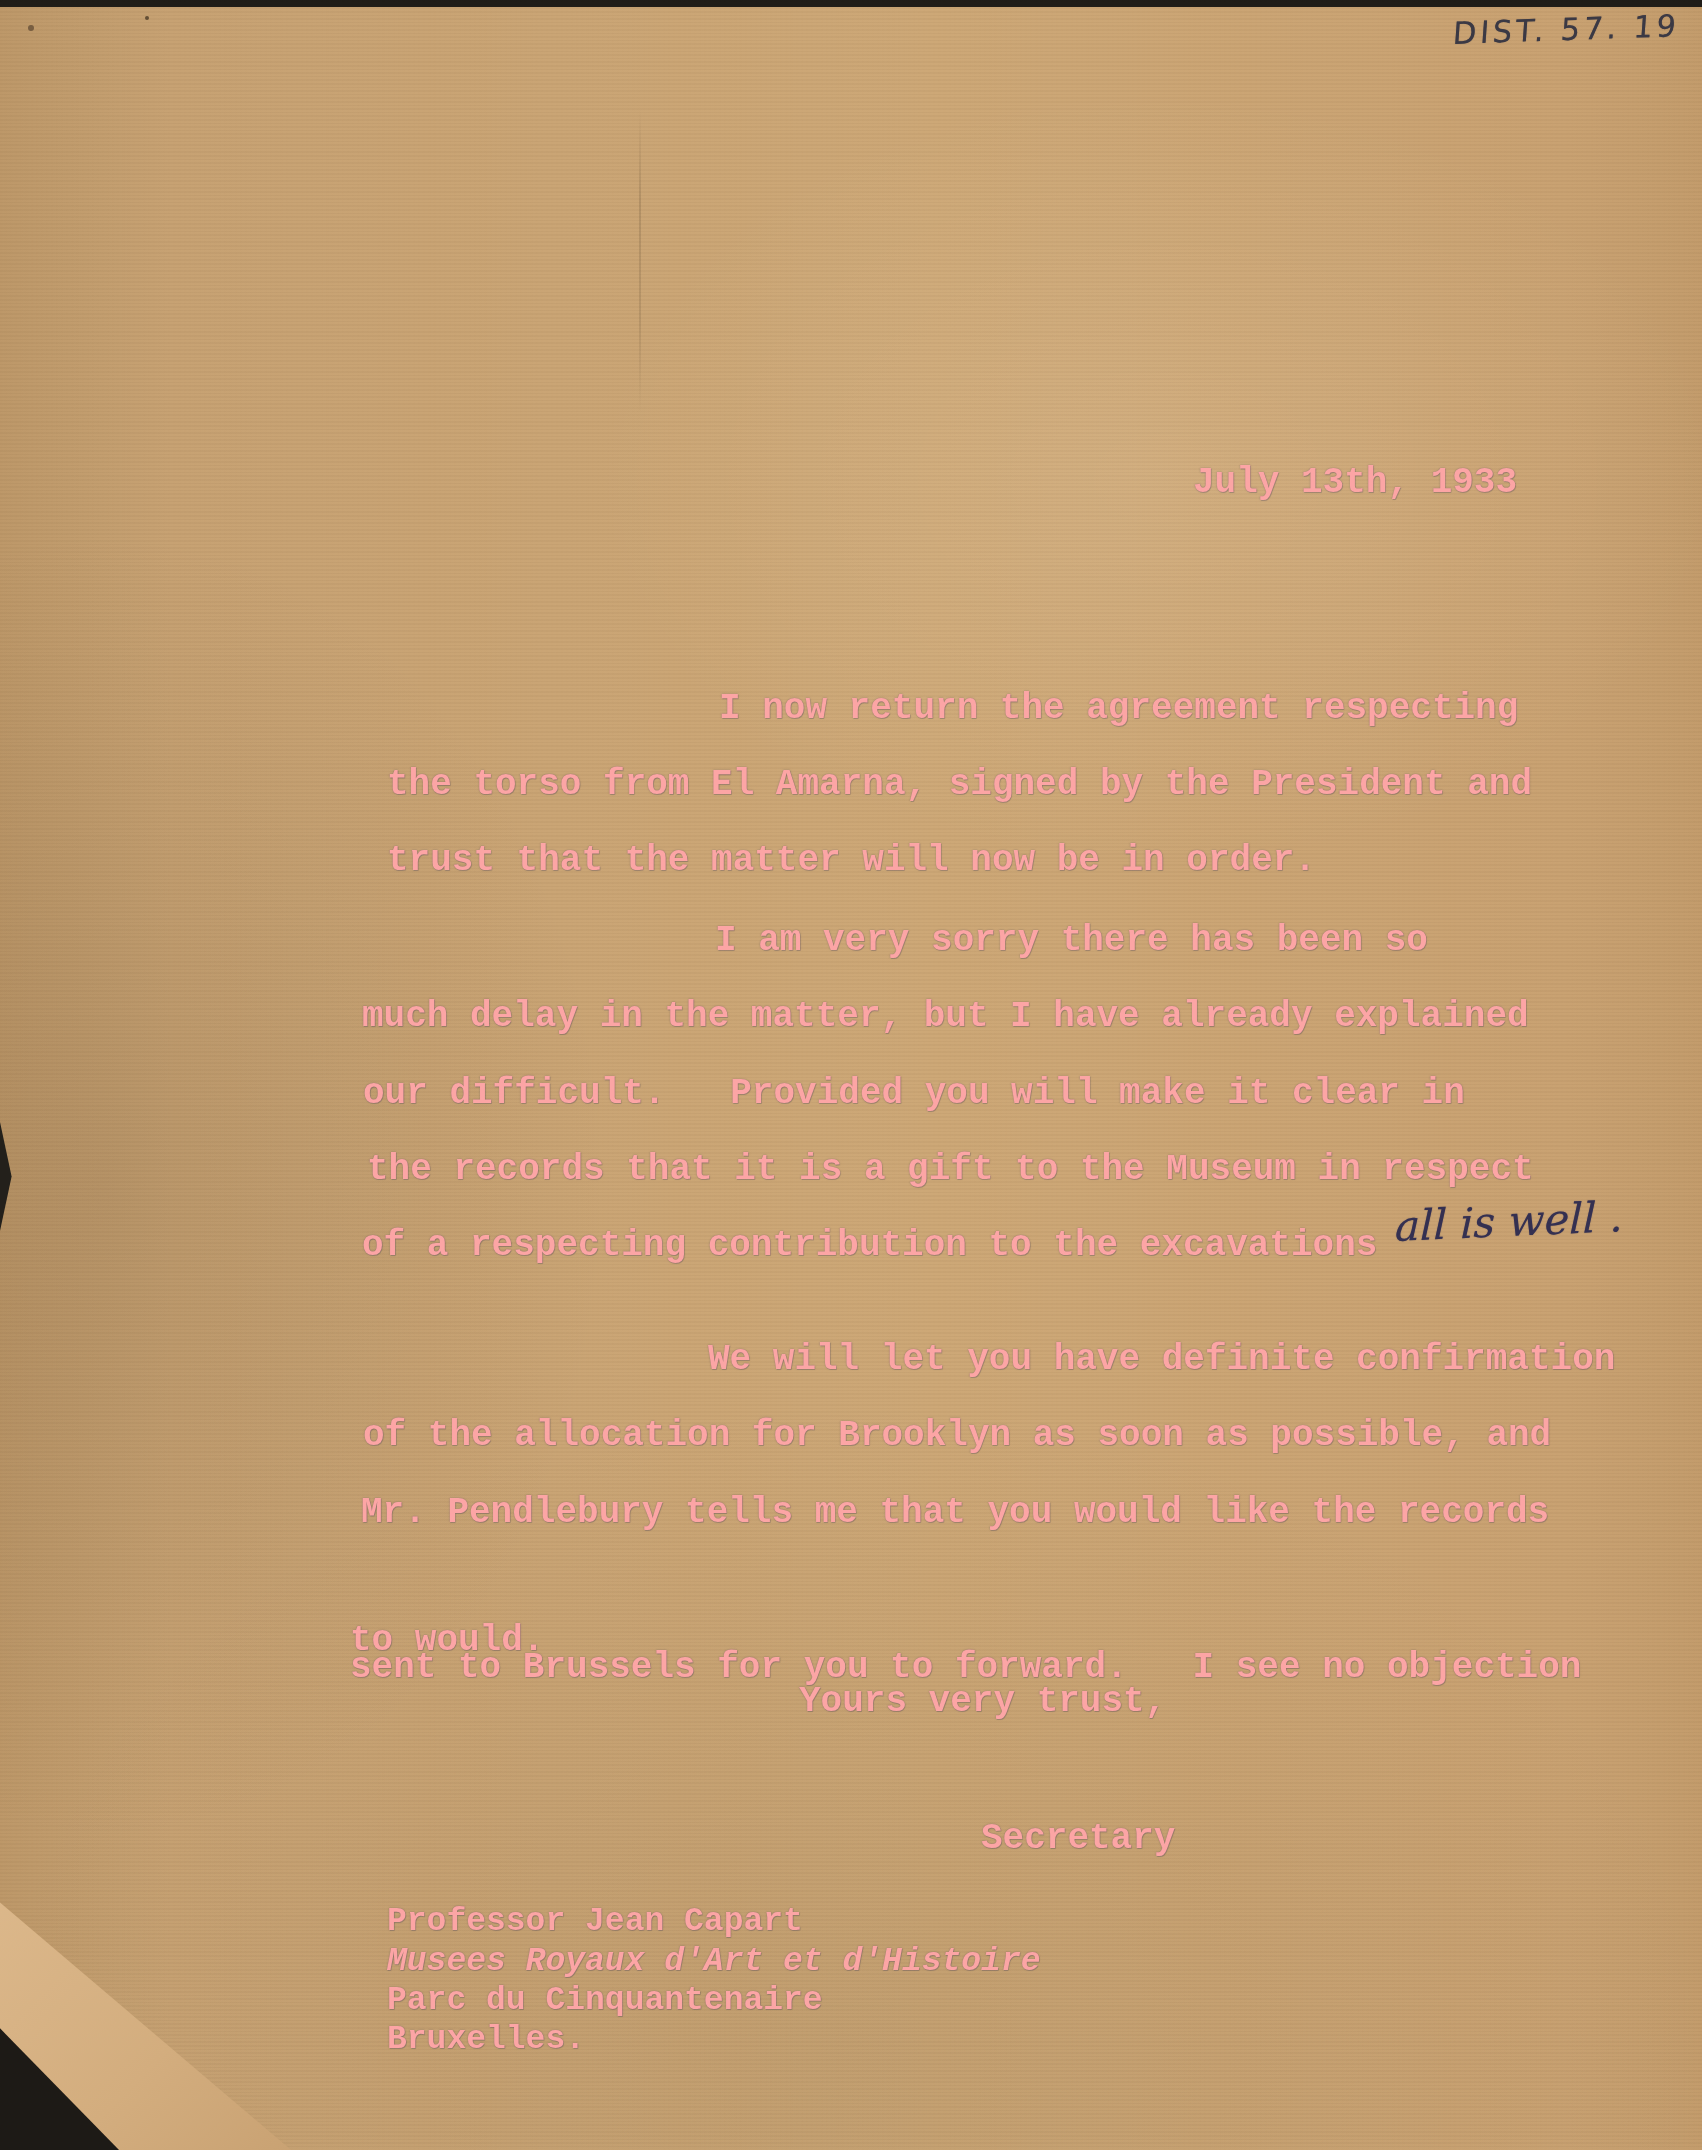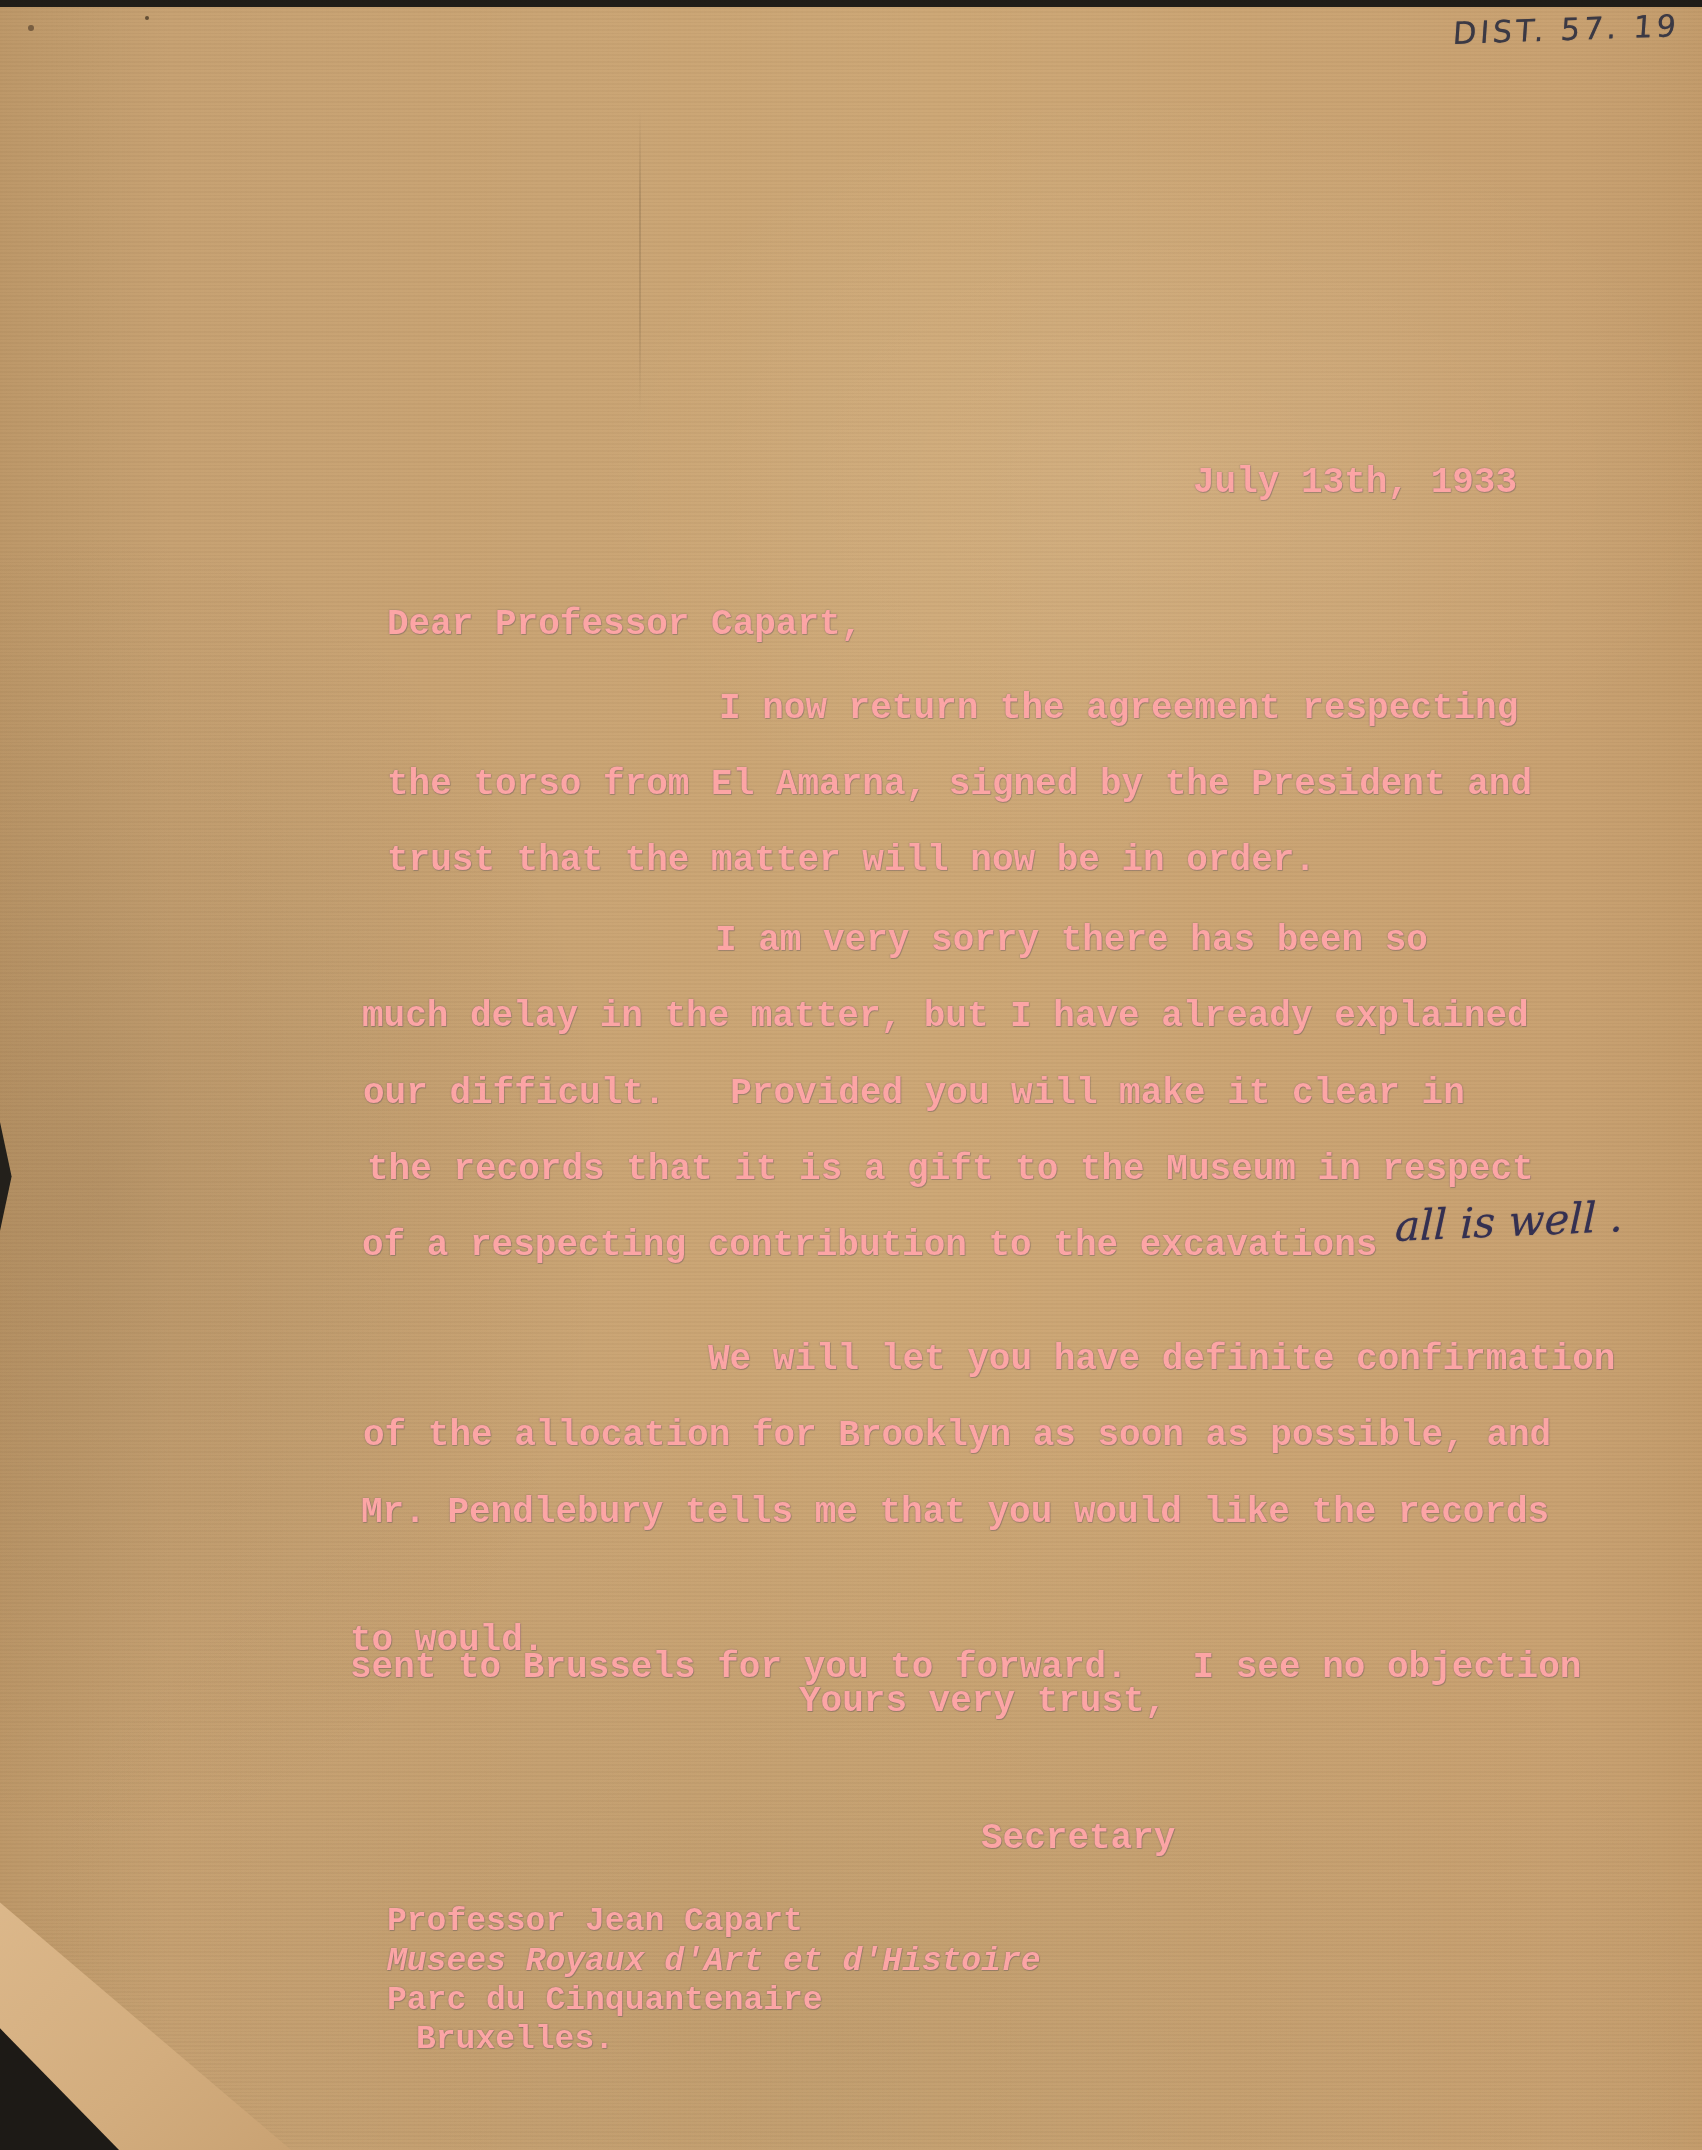--- a/index.html
+++ b/index.html
@@ -94,21 +94,20 @@
   <div class="paper"></div>
   <div class="grain"></div>
   <div class="crease"></div>
   <div class="speck s1"></div>
   <div class="speck s2"></div>
 
   <div class="hand ref">DIST. 57. 19</div>
 
   <div class="typed" style="left:1193px;top:463px">July 13th, 1933</div>
 
-  <div class="typed" style="left:387px;top:605px">Dear Professor Capart,</div>
 
   <div id="letter-body">
       <div class="typed" style="left: 719px; top: 689px;">I now return the agreement respecting</div>
       <div class="typed" style="left: 387px; top: 765px;">the torso from El Amarna, signed by the President and</div>
       <div class="typed" style="left: 387px; top: 841px;">trust that the matter will now be in order.</div>
       <div class="typed" style="left: 715px; top: 921px;">I am very sorry there has been so</div>
       <div class="typed" style="left: 362px; top: 997px;">much delay in the matter, but I have already explained</div>
       <div class="typed" style="left: 363px; top: 1074px;">our difficult.   Provided you will make it clear in</div>
       <div class="typed" style="left: 367px; top: 1150px;">the records that it is a gift to the Museum in respect</div>
       <div class="typed" style="left: 362px; top: 1226px;">of a respecting contribution to the excavations</div>
@@ -121,21 +120,21 @@
 
   <div class="hand note">all is well .</div>
 
   <div class="typed" style="left:799px;top:1682px">Yours very trust,</div>
   <div class="typed" style="left:981px;top:1819px">Secretary</div>
 
   <div id="recipient-address">
       <div class="typed" style="left: 387px; top: 1904px; font-size: 33px;">Professor Jean Capart</div>
       <div class="typed" style="left: 387px; top: 1944px; font-size: 33px; font-style: italic;">Musees Royaux d'Art et d'Histoire</div>
       <div class="typed" style="left: 387px; top: 1983px; font-size: 33px;">Parc du Cinquantenaire</div>
-      <div class="typed" style="left: 387px; top: 2022px; font-size: 33px; margin-left: 29px;">Bruxelles.</div>
+      <div class="typed" style="left: 387px; top: 2022px; font-size: 33px;">Bruxelles.</div>
     </div>
 
   <div class="corner-fold"></div>
   <div class="corner-shadow"></div>
   <div class="edge-notch"></div>
 
 </div>
 
 
 </body></html>

